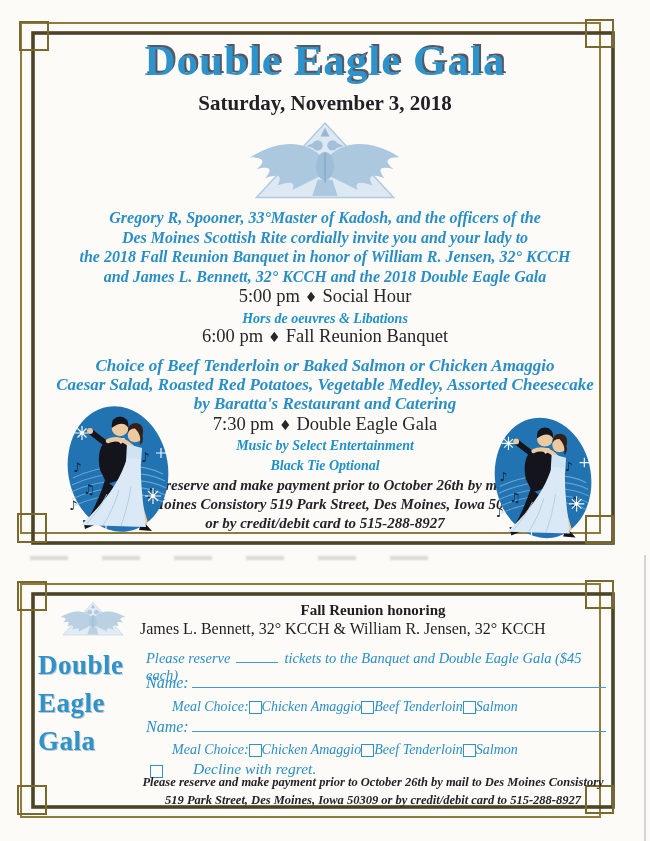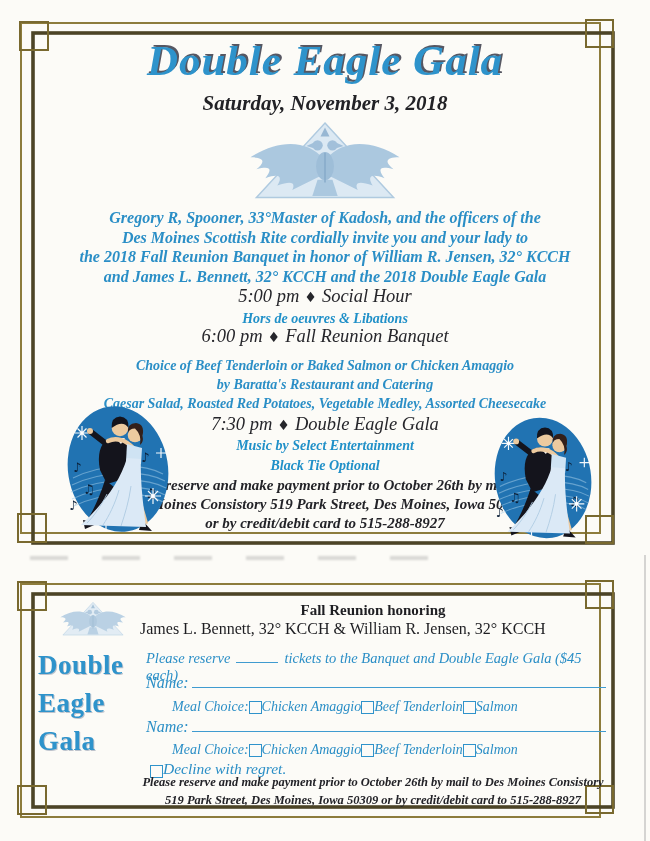--- a/index.html
+++ b/index.html
@@ -1,40 +1,40 @@
 <!DOCTYPE html>
 <html><head>
 <meta charset="utf-8">
 <style>
   html,body{margin:0;padding:0;}
   body{
     width:650px;height:841px;position:relative;overflow:hidden;
     background:#fcfbf7;
     font-family:"Liberation Serif", serif;
   }
-  .abs{position:absolute;left:0;right:0;text-align:center;font-style:italic;}
+  .abs{position:absolute;left:0;right:0;text-align:center;}
   .frame-svg{position:absolute;inset:0;pointer-events:none;}
 
   
   .main-title{
     top:38px;font-size:43px;font-weight:bold;color:#2e93cb;letter-spacing:1px;
     text-shadow:2px -2px 0 rgba(56,58,72,.85);line-height:1.05;
   }
   .date-line{top:91px;font-size:21px;font-weight:bold;color:#222226;}
   .emblem-lg{position:absolute;top:120px;left:50%;transform:translateX(-50%);
     width:185px;height:82px;opacity:.92;}
   .invite{top:208px;font-style:italic;font-weight:bold;color:#2a8ec6;
     font-size:16px;line-height:19.5px;}
   .sched{font-size:18.5px;color:#26262b;}
   .sched .dia{font-family:"DejaVu Sans", sans-serif;font-size:14px;margin:0 5px;}
   .pos-social{top:286px;} .pos-banquet{top:326px;} .pos-gala{top:414px;}
   .blue-note{font-style:italic;font-weight:bold;color:#2090c8;font-size:14px;}
   .pos-hors{top:311px;}
   .details{top:356px;font-style:italic;font-weight:bold;color:#2a8ec6;
-    font-size:14px;line-height:19px;}
+    font-size:17px;line-height:19px;}
   .pos-music{top:438px;} .pos-tie{top:458px;}
   .mail-note{top:476px;font-style:italic;font-weight:bold;color:#232328;
     font-size:15px;line-height:19.2px;}
 
   .couple{position:absolute;}
   .couple-left{left:48px;top:392px;width:142px;height:150px;}
   .couple-right{left:476px;top:404px;width:136px;height:144px;}
 
   .smudge{position:absolute;top:556px;left:30px;width:430px;height:4px;
     background:repeating-linear-gradient(90deg, rgba(125,125,125,.28) 0 38px, transparent 38px 72px);
@@ -50,21 +50,21 @@
   .honorees{top:620px;text-align:left;font-weight:normal;color:#1e1e22;font-size:16px;}
   .blue-it{font-style:italic;color:#2a8ec6;}
   .reserve-line{top:649px;left:146px;font-size:14.5px;}
   .blank{display:inline-block;width:42px;border-bottom:1.5px solid #3f9bd0;height:13px;margin:0 6px;}
   .name-row{left:146px;display:flex;align-items:baseline;font-size:16px;}
   .pos-name1{top:672px;} .pos-name2{top:716px;}
   .fill{flex:1;border-bottom:1.4px solid #3f9bd0;height:15px;margin-left:3px;}
   .meal-row{left:172px;display:flex;align-items:center;font-size:14px;}
   .pos-meal1{top:699px;} .pos-meal2{top:742px;}
   .check{display:inline-block;width:11px;height:11px;border:1.6px solid #2f93cb;flex:none;}
-  .decline-row{top:760px;left:150px;display:flex;align-items:flex-end;font-size:15.5px;}
+  .decline-row{top:760px;left:150px;display:flex;align-items:flex-end;gap:30px;font-size:15.5px;}
   .rsvp-foot{left:138px;right:42px;text-align:center;font-style:italic;font-weight:bold;
     color:#232328;font-size:12.5px;}
   .pos-foot1{top:775px;} .pos-foot2{top:793px;}
 </style>
 </head>
 <body>
 
 <svg width="0" height="0" style="position:absolute" aria-hidden="true">
   <defs>
     <symbol id="eagle-art" viewBox="0 0 220 110">
@@ -183,22 +183,22 @@
 <div class="abs sched pos-social">
   <span>5:00 pm</span><span class="dia">♦</span><span>Social Hour</span>
 </div>
 <div class="abs blue-note pos-hors">Hors de oeuvres &amp; Libations</div>
 
 <div class="abs sched pos-banquet">
   <span>6:00 pm</span><span class="dia">♦</span><span>Fall Reunion Banquet</span>
 </div>
 <div class="abs details">
   <div>Choice of Beef Tenderloin or Baked Salmon or Chicken Amaggio</div>
+  <div>Caesar Salad, Roasted Red Potatoes, Vegetable Medley, Assorted Cheesecake</div>
   <div>by Baratta's Restaurant and Catering</div>
-  <div>Caesar Salad, Roasted Red Potatoes, Vegetable Medley, Assorted Cheesecake</div>
 </div>
 
 <div class="abs sched pos-gala">
   <span>7:30 pm</span><span class="dia">♦</span><span>Double Eagle Gala</span>
 </div>
 <div class="abs blue-note pos-music">Music by Select Entertainment</div>
 <div class="abs blue-note pos-tie">Black Tie Optional</div>
 
 <div class="abs mail-note">
   <div>Please reserve and make payment prior to October 26th by mail to</div>

